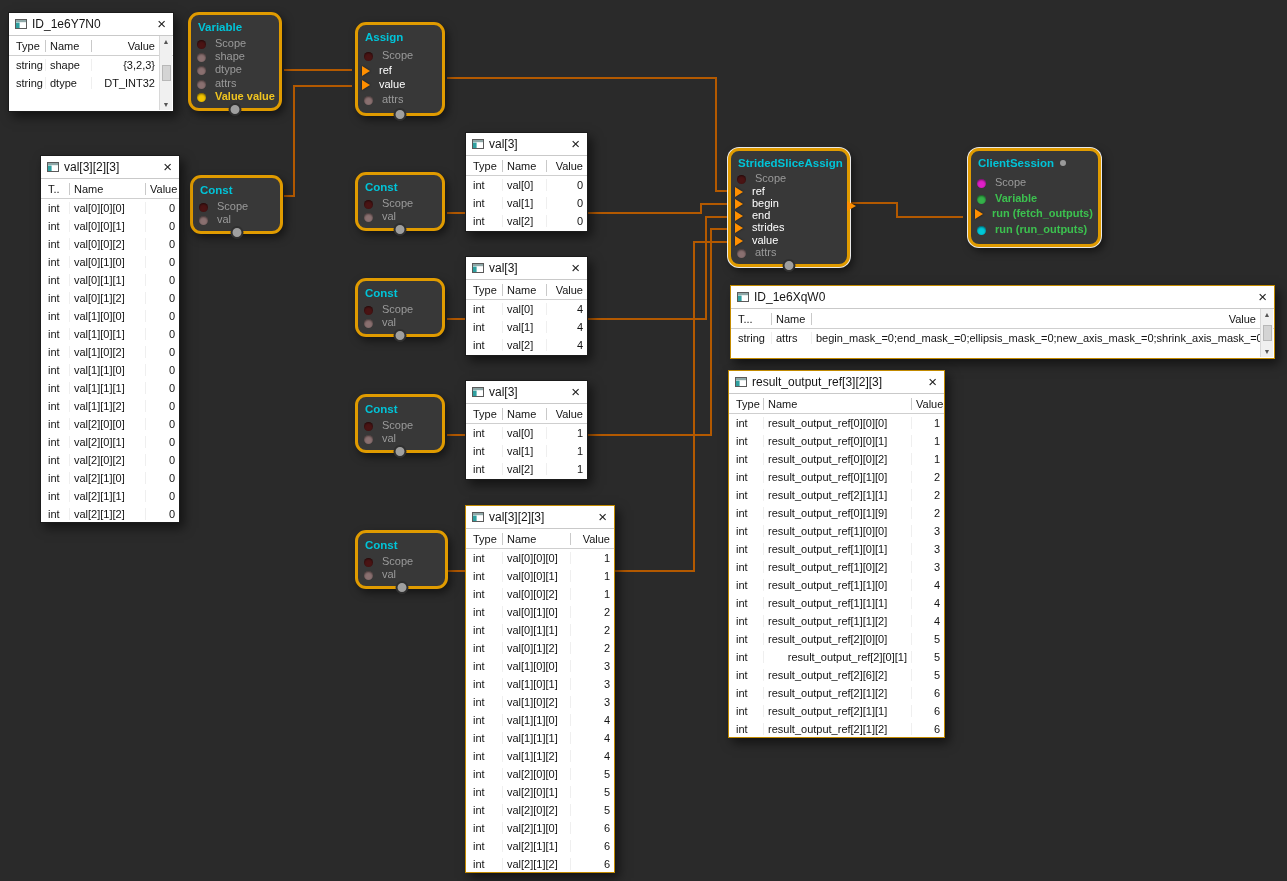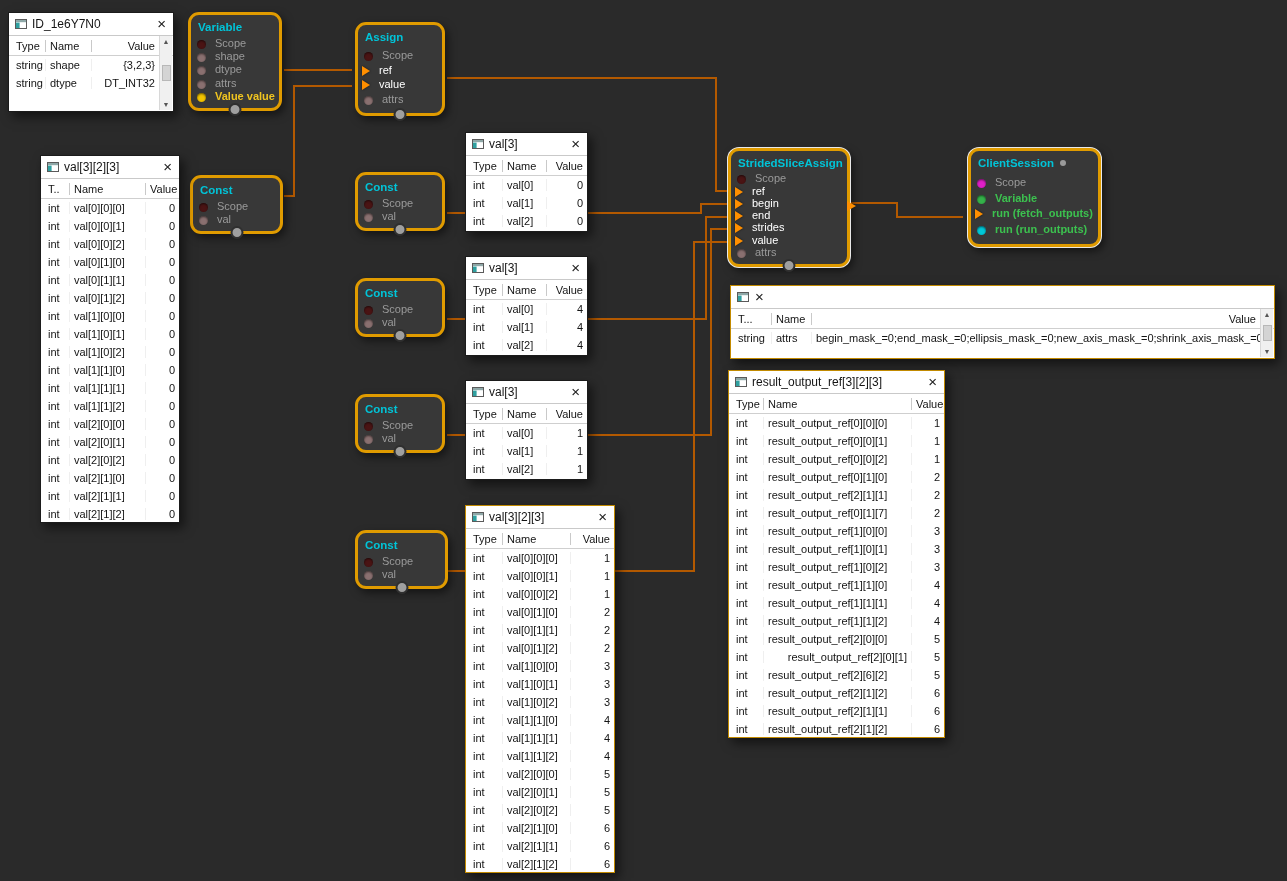--- a/index.html
+++ b/index.html
@@ -614,20 +614,21 @@
       </div>
       <div class="window w-orange has-sbar" style="left: 730px; top: 285px; width: 545px; height: 74px;">
         <div class="win-title">
           <span class="win-icon">
             <svg width="12" height="10" viewBox="0 0 12 10">
               <rect x="0.5" y="0.5" width="11" height="9" fill="#ffffff" stroke="#5a5a5a"></rect>
               <rect x="1" y="1" width="10" height="2.2" fill="#8fa8a8"></rect>
               <rect x="1" y="3.6" width="3.6" height="5.4" fill="#2fa0a0"></rect>
             </svg>
           </span>
+          <span class="win-name">ID_1e6XqW0</span>
           <span class="win-close">×</span>
         </div>
         <div class="win-body">
           <div class="thead">
             <span class="hcell" style="width: 38px;">T...</span>
             <span class="hcell" style="width: 40px;">Name</span>
             <span class="hcell flexed">Value</span>
           </div>
           <div class="trow">
             <span class="tcell" style="width: 38px;">string</span>
@@ -679,21 +680,21 @@
             <span class="tcell" style="width: 148px;">result_output_ref[0][1][0]</span>
             <span class="tcell flexed al-right">2</span>
           </div>
           <div class="trow">
             <span class="tcell" style="width: 32px;">int</span>
             <span class="tcell" style="width: 148px;">result_output_ref[2][1][1]</span>
             <span class="tcell flexed al-right">2</span>
           </div>
           <div class="trow">
             <span class="tcell" style="width: 32px;">int</span>
-            <span class="tcell" style="width: 148px;">result_output_ref[0][1][7]</span>
+            <span class="tcell" style="width: 148px;">result_output_ref[0][1][9]</span>
             <span class="tcell flexed al-right">2</span>
           </div>
           <div class="trow">
             <span class="tcell" style="width: 32px;">int</span>
             <span class="tcell" style="width: 148px;">result_output_ref[1][0][0]</span>
             <span class="tcell flexed al-right">3</span>
           </div>
           <div class="trow">
             <span class="tcell" style="width: 32px;">int</span>
             <span class="tcell" style="width: 148px;">result_output_ref[1][0][1]</span>

